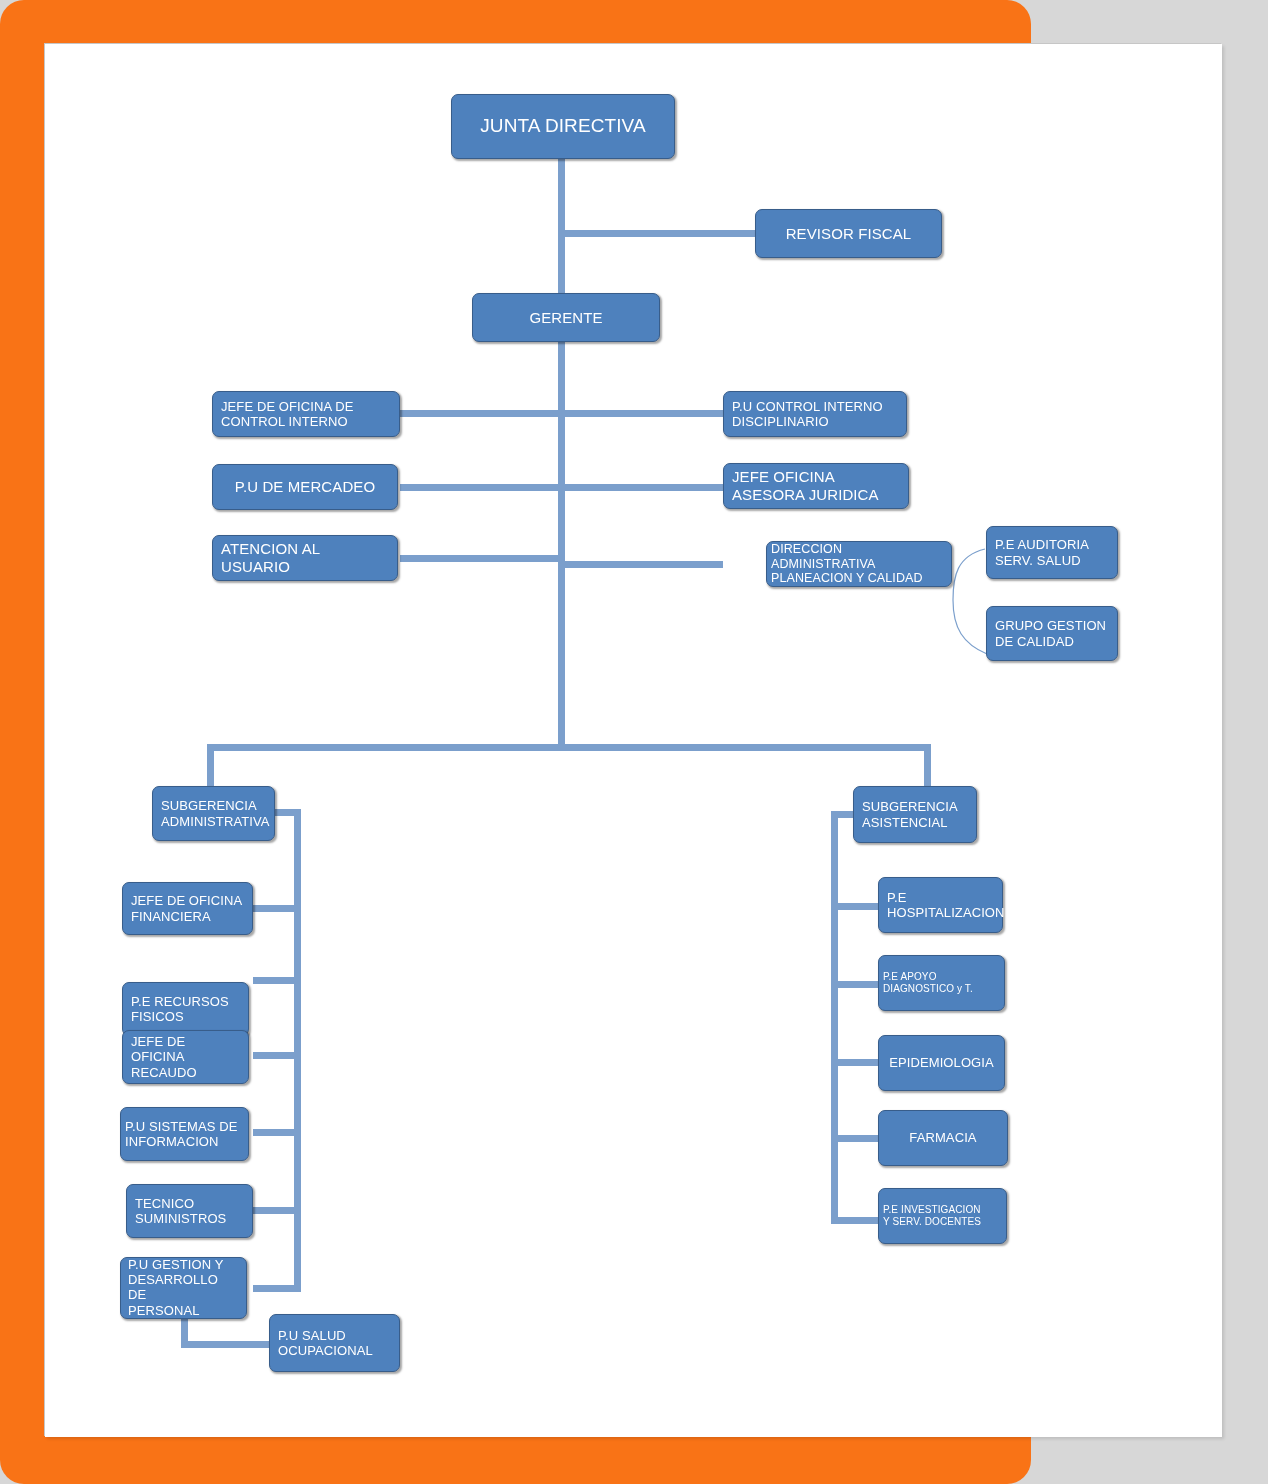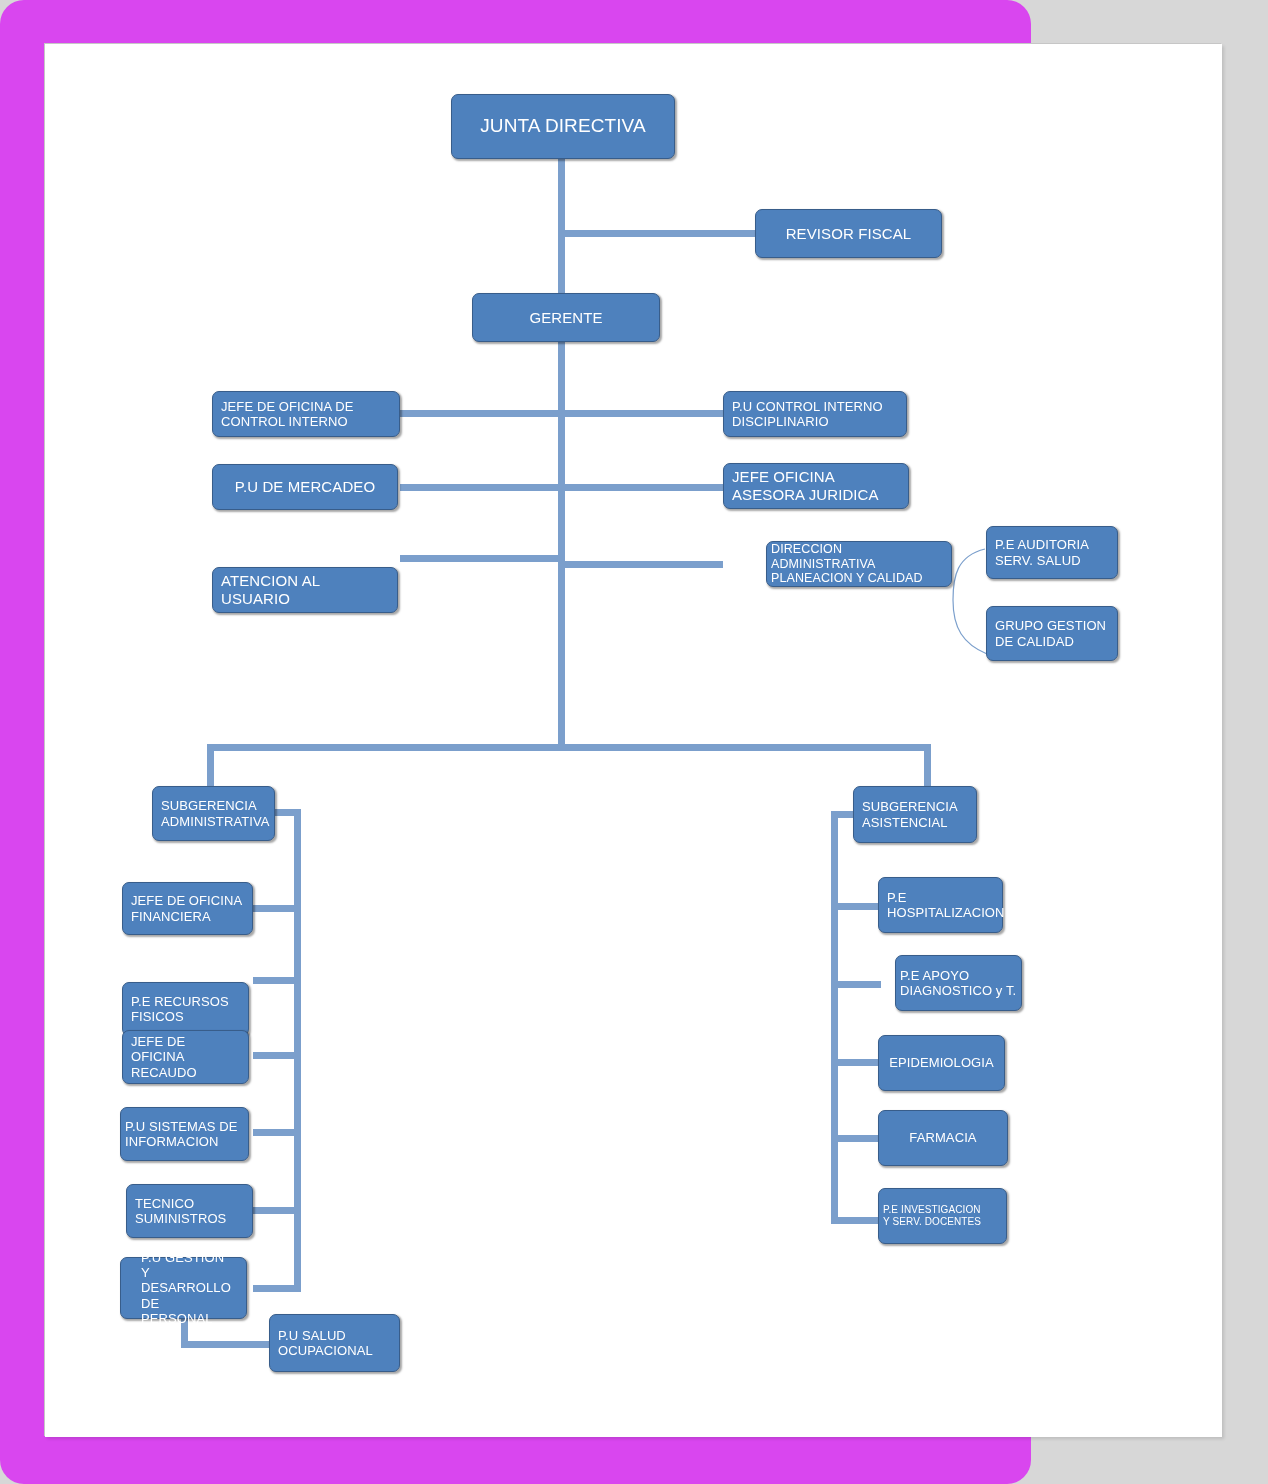--- a/index.html
+++ b/index.html
@@ -11,21 +11,21 @@
     width: 1268px;
     height: 1484px;
     font-family: "Liberation Sans", sans-serif;
     overflow: hidden;
   }
   #canvas {
     position: absolute;
     left: 0; top: 0;
     width: 1031px;
     height: 1484px;
-    background: #d946ef;
+    background: #f97316;
     border-radius: 24px;
   }
   #page {
     position: absolute;
     left: 45px;
     top: 44px;
     width: 1177px;
     height: 1393px;
     background: #ffffff;
     box-shadow: -1px -1px 0 0 #c6c6c6, 2px 2px 3px rgba(0,0,0,0.12);
@@ -140,21 +140,21 @@
 
       <div class="node center" style="left:167px; top:420px; width:186px; height:46px; font-size:15px;">
         <span class="label">P.U DE MERCADEO</span>
       </div>
 
       <div class="node" style="left:678px; top:419px; width:186px; height:46px; font-size:15px;">
         <span class="label">JEFE OFICINA
 ASESORA JURIDICA</span>
       </div>
 
-      <div class="node" style="left:167px; top:491px; width:186px; height:46px; font-size:15px;margin-top:32px;">
+      <div class="node" style="left:167px; top:491px; width:186px; height:46px; font-size:15px;">
         <span class="label">ATENCION AL USUARIO</span>
       </div>
 
       <div class="node" style="left:678px; top:497px; width:186px; height:46px; font-size:12.5px; padding:0 4px;margin-left:43px;">
         <span class="label">DIRECCION ADMINISTRATIVA
 PLANEACION Y CALIDAD</span>
       </div>
 
       <div class="node" style="left:941px; top:482px; width:132px; height:53px; font-size:13px;">
         <span class="label">P.E AUDITORIA
@@ -194,37 +194,37 @@
       <div class="node" style="left:75px; top:1063px; width:129px; height:54px; font-size:13px; padding:0 4px;">
         <span class="label">P.U SISTEMAS DE
 INFORMACION</span>
       </div>
 
       <div class="node" style="left:81px; top:1140px; width:127px; height:54px; font-size:13px;">
         <span class="label">TECNICO
 SUMINISTROS</span>
       </div>
 
-      <div class="node" style="left:75px; top:1213px; width:127px; height:62px; font-size:13px; padding:0 20px;">
+      <div class="node" style="left:75px; top:1213px; width:127px; height:62px; font-size:13px; padding:0 7px;align-items:flex-end;">
         <span class="label">P.U GESTION Y
 DESARROLLO DE
 PERSONAL</span>
       </div>
 
       <div class="node" style="left:224px; top:1270px; width:131px; height:58px; font-size:13px;">
         <span class="label">P.U SALUD
 OCUPACIONAL</span>
       </div>
 
       <div class="node" style="left:833px; top:833px; width:125px; height:56px; font-size:13px;">
         <span class="label">P.E
 HOSPITALIZACION</span>
       </div>
 
-      <div class="node" style="left:833px; top:911px; width:127px; height:56px; font-size:13px; padding:0 4px;margin-left:17px;">
+      <div class="node" style="left:833px; top:911px; width:127px; height:56px; font-size:10px; padding:0 4px;">
         <span class="label">P.E APOYO
 DIAGNOSTICO y T.</span>
       </div>
 
       <div class="node center" style="left:833px; top:991px; width:127px; height:56px; font-size:13px;">
         <span class="label">EPIDEMIOLOGIA</span>
       </div>
 
       <div class="node center" style="left:833px; top:1066px; width:130px; height:56px; font-size:13px;">
         <span class="label">FARMACIA</span>

